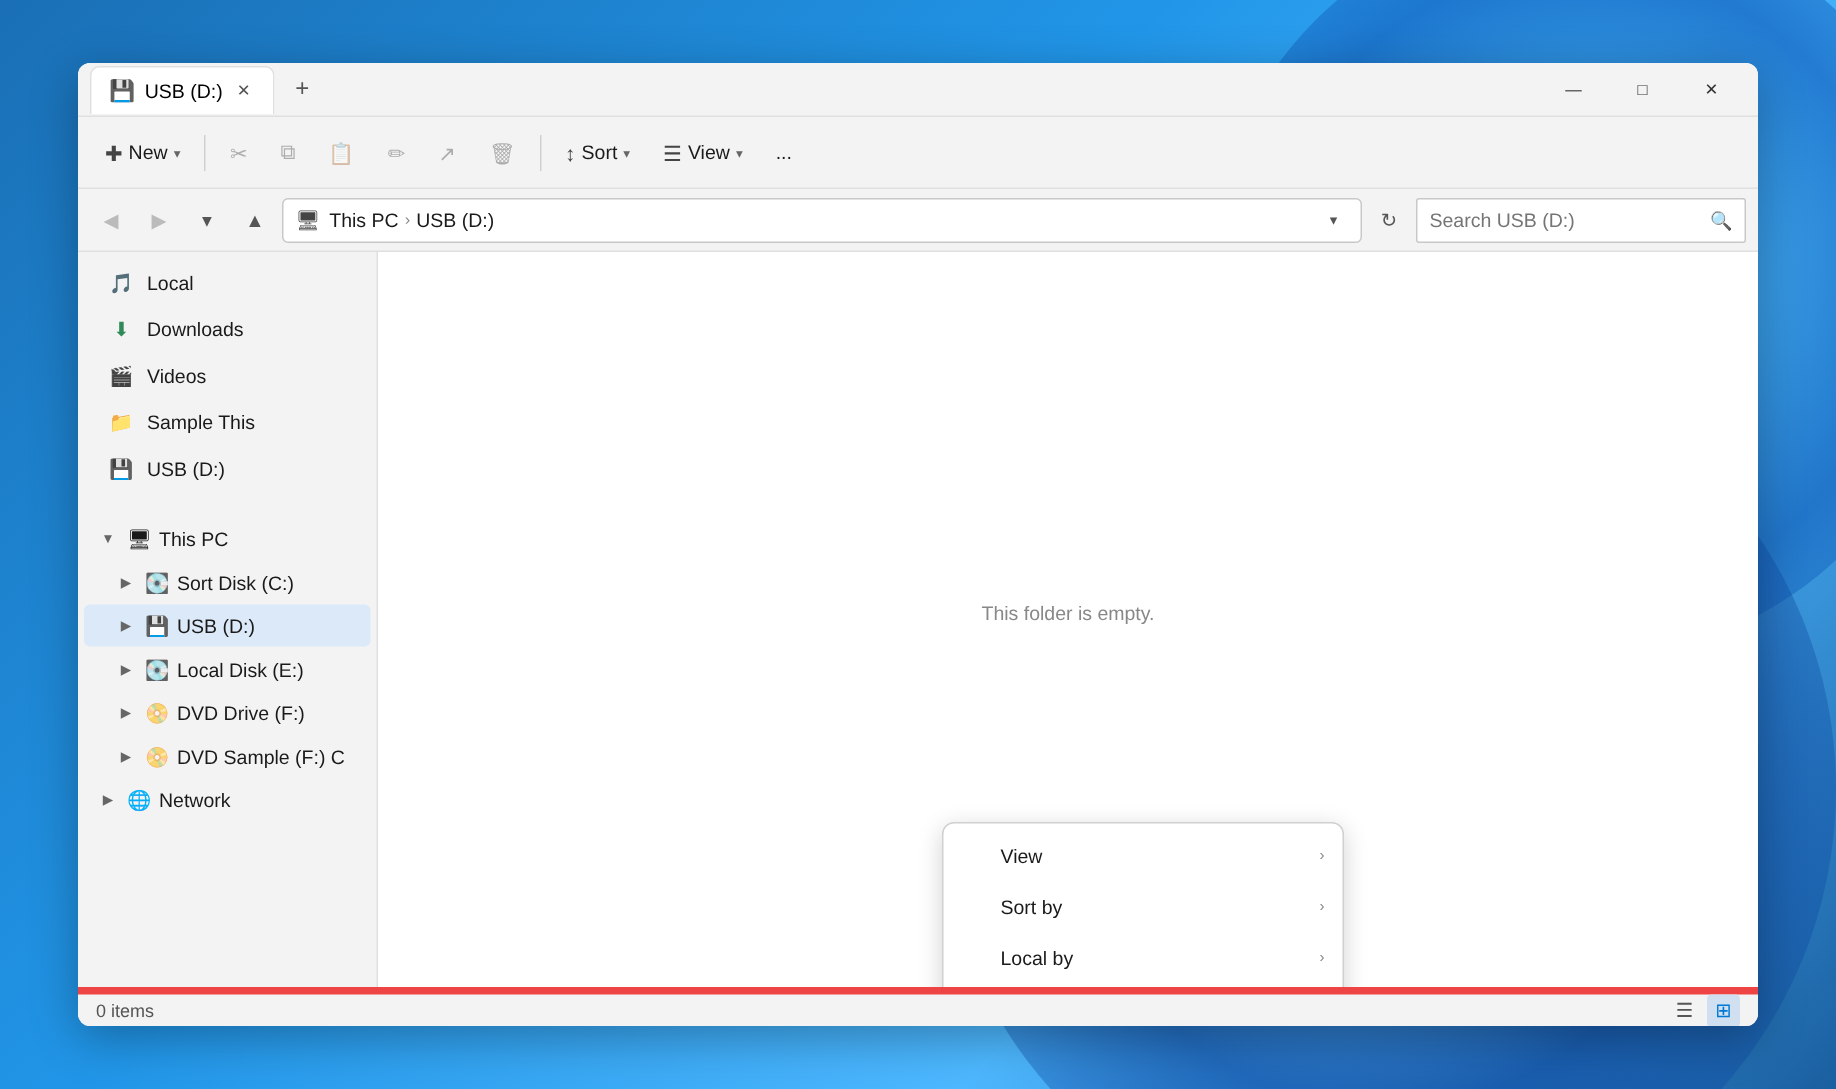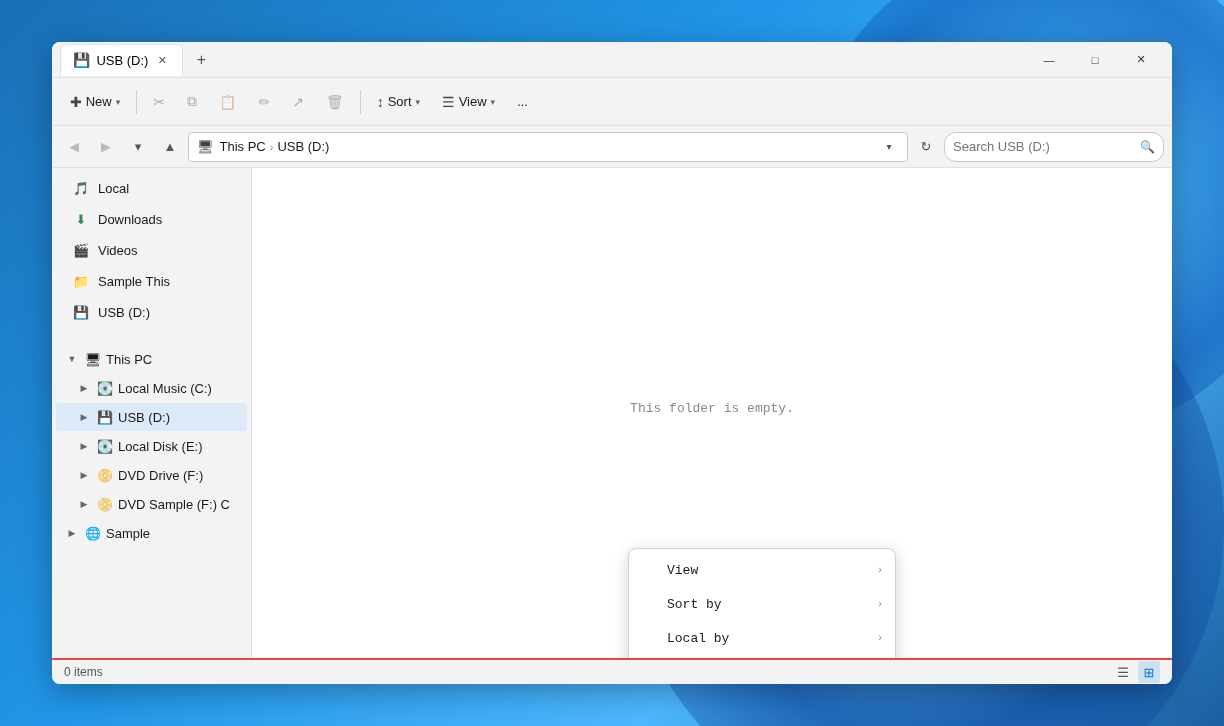--- a/index.html
+++ b/index.html
@@ -211,21 +211,21 @@
       border-radius: 4px;
       cursor: pointer;
       font-size: 13px;
       color: #555;
     }
     .search-box {
       width: 220px;
       height: 30px;
       background: #ffffff;
       border: 1px solid #c8c8c8;
-      border-radius: 12px;
+      border-radius: 2px;
       display: flex;
       align-items: center;
       padding: 0 8px;
       gap: 6px;
     }
     .search-input {
       flex: 1;
       border: none;
       outline: none;
       font-size: 13px;
@@ -304,36 +304,35 @@
       flex-shrink: 0;
     }
     .tree-indent-1 { padding-left: 20px; }
 
     
     .file-area {
       flex: 1;
       background: #ffffff;
       position: relative;
       overflow: hidden;
-      font-family: Liberation Mono, monospace;
     }
     .empty-msg {
       position: absolute;
       top: 50%;
       left: 50%;
       transform: translate(-50%, -80%);
       color: #888;
       font-size: 13px;
     }
 
     
     .status-bar {
       height: 26px;
       background: #f3f3f3;
-      border-top: 2px solid #ef4444;
+      border-top: 5px solid #ef4444;
       display: flex;
       align-items: center;
       padding: 0 12px;
       font-size: 12px;
       color: #555;
       flex-shrink: 0;
     }
     .status-right {
       margin-left: auto;
       display: flex;
@@ -508,21 +507,21 @@
       <div style="height:16px;"></div>
 
       <div class="tree-item" style="padding-left:8px;">
         <span class="expand-btn">▼</span>
         <div class="sidebar-icon">🖥</div>
         <span>This PC</span>
       </div>
       <div class="tree-item tree-indent-1">
         <span class="expand-btn">▶</span>
         <div class="sidebar-icon">💽</div>
-        <span>Local Music (C:)</span>
+        <span>Sort Disk (C:)</span>
       </div>
       <div class="tree-item tree-indent-1 active">
         <span class="expand-btn">▶</span>
         <div class="sidebar-icon">💾</div>
         <span>USB (D:)</span>
       </div>
       <div class="tree-item tree-indent-1">
         <span class="expand-btn">▶</span>
         <div class="sidebar-icon">💽</div>
         <span>Local Disk (E:)</span>
@@ -533,21 +532,21 @@
         <span>DVD Drive (F:)</span>
       </div>
       <div class="tree-item tree-indent-1">
         <span class="expand-btn">▶</span>
         <div class="sidebar-icon">📀</div>
         <span>DVD Sample (F:) C</span>
       </div>
       <div class="tree-item" style="padding-left:8px;">
         <span class="expand-btn">▶</span>
         <div class="sidebar-icon">🌐</div>
-        <span>Sample</span>
+        <span>Network</span>
       </div>
     </div>
 
     <div class="file-area">
       <div class="empty-msg">This folder is empty.</div>
 
       <div class="context-menu">
 
         <div class="ctx-item">
           <span class="ctx-icon"></span>

